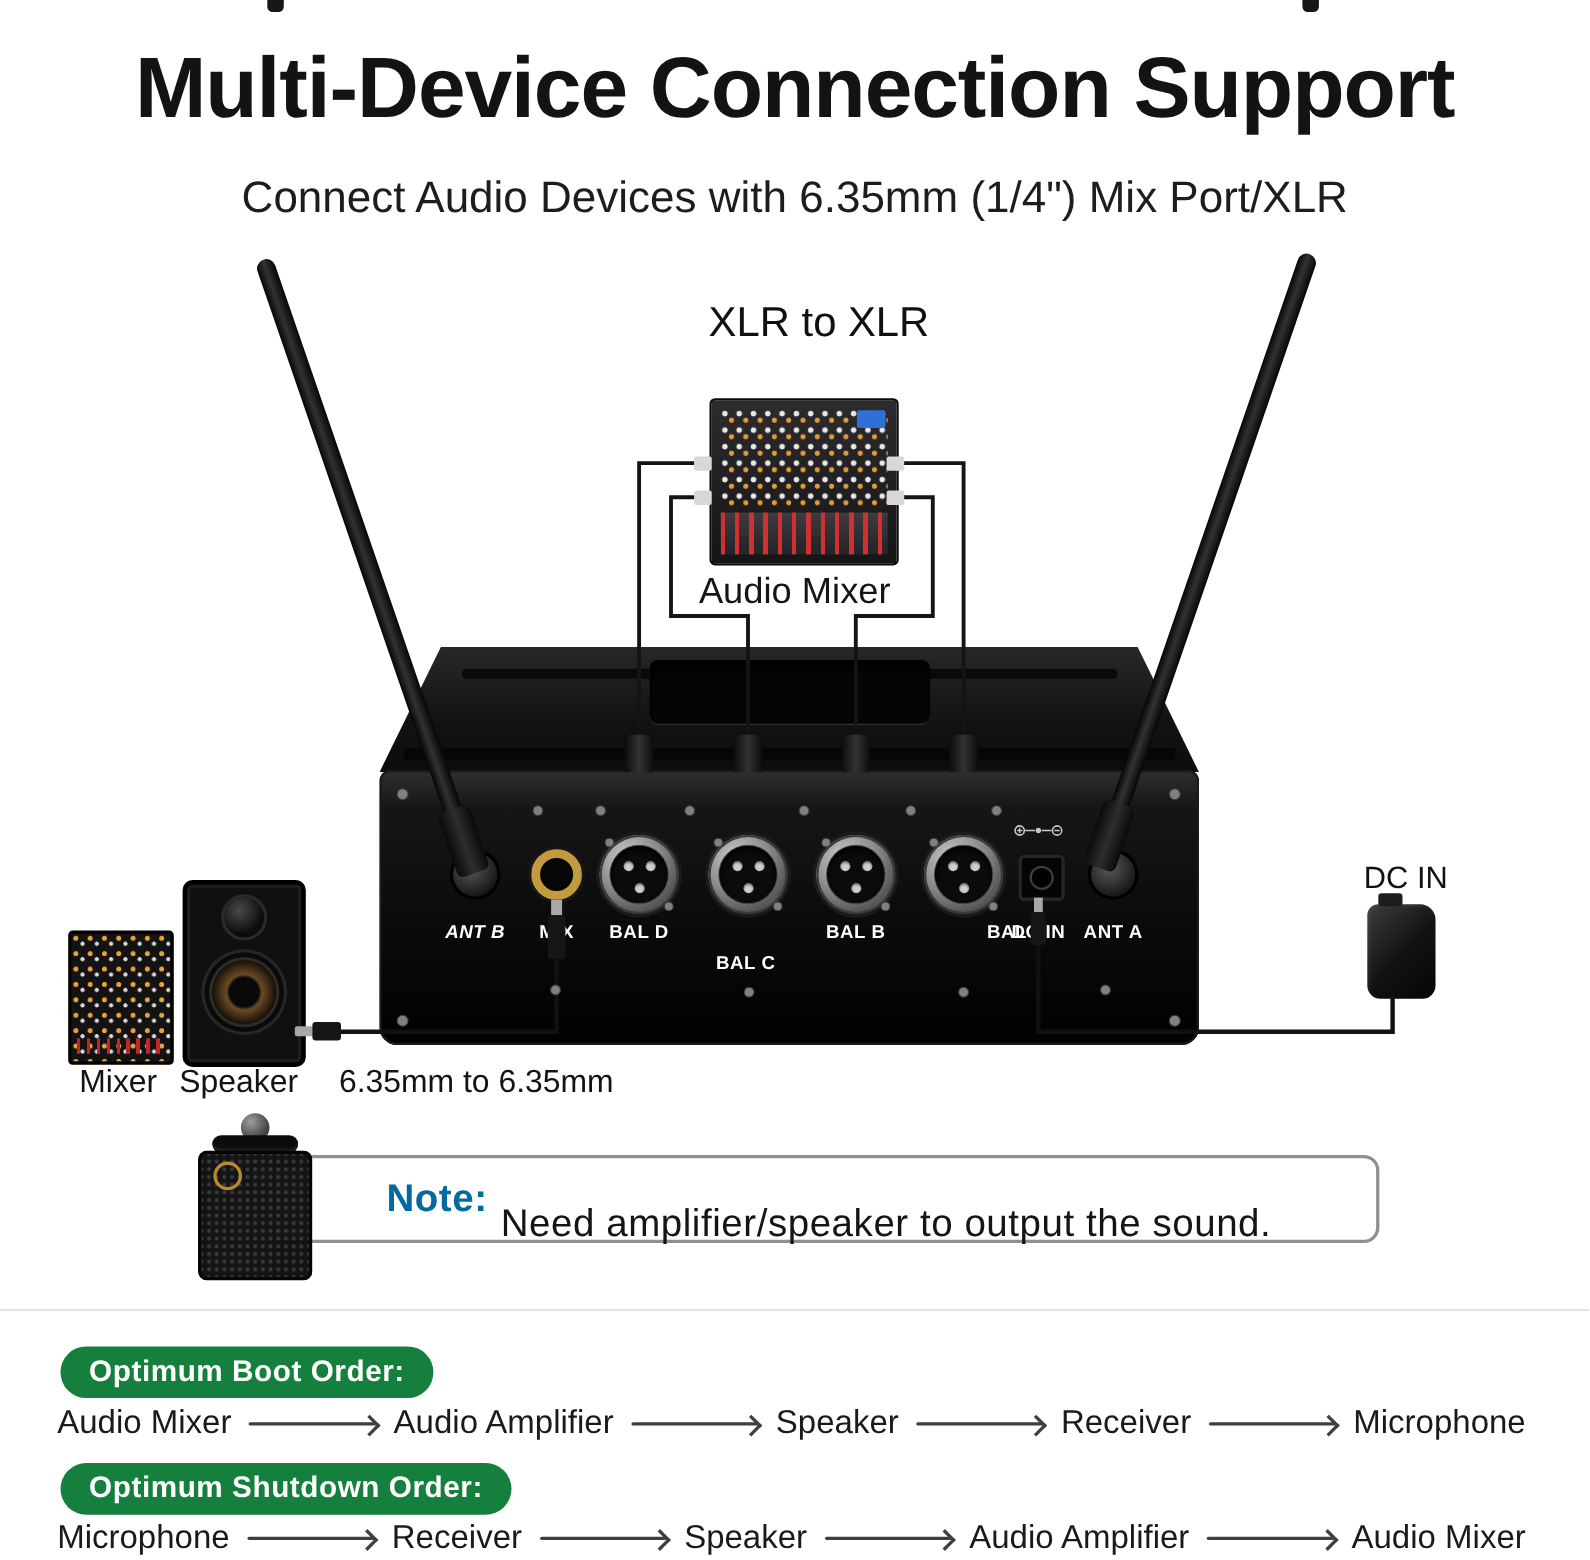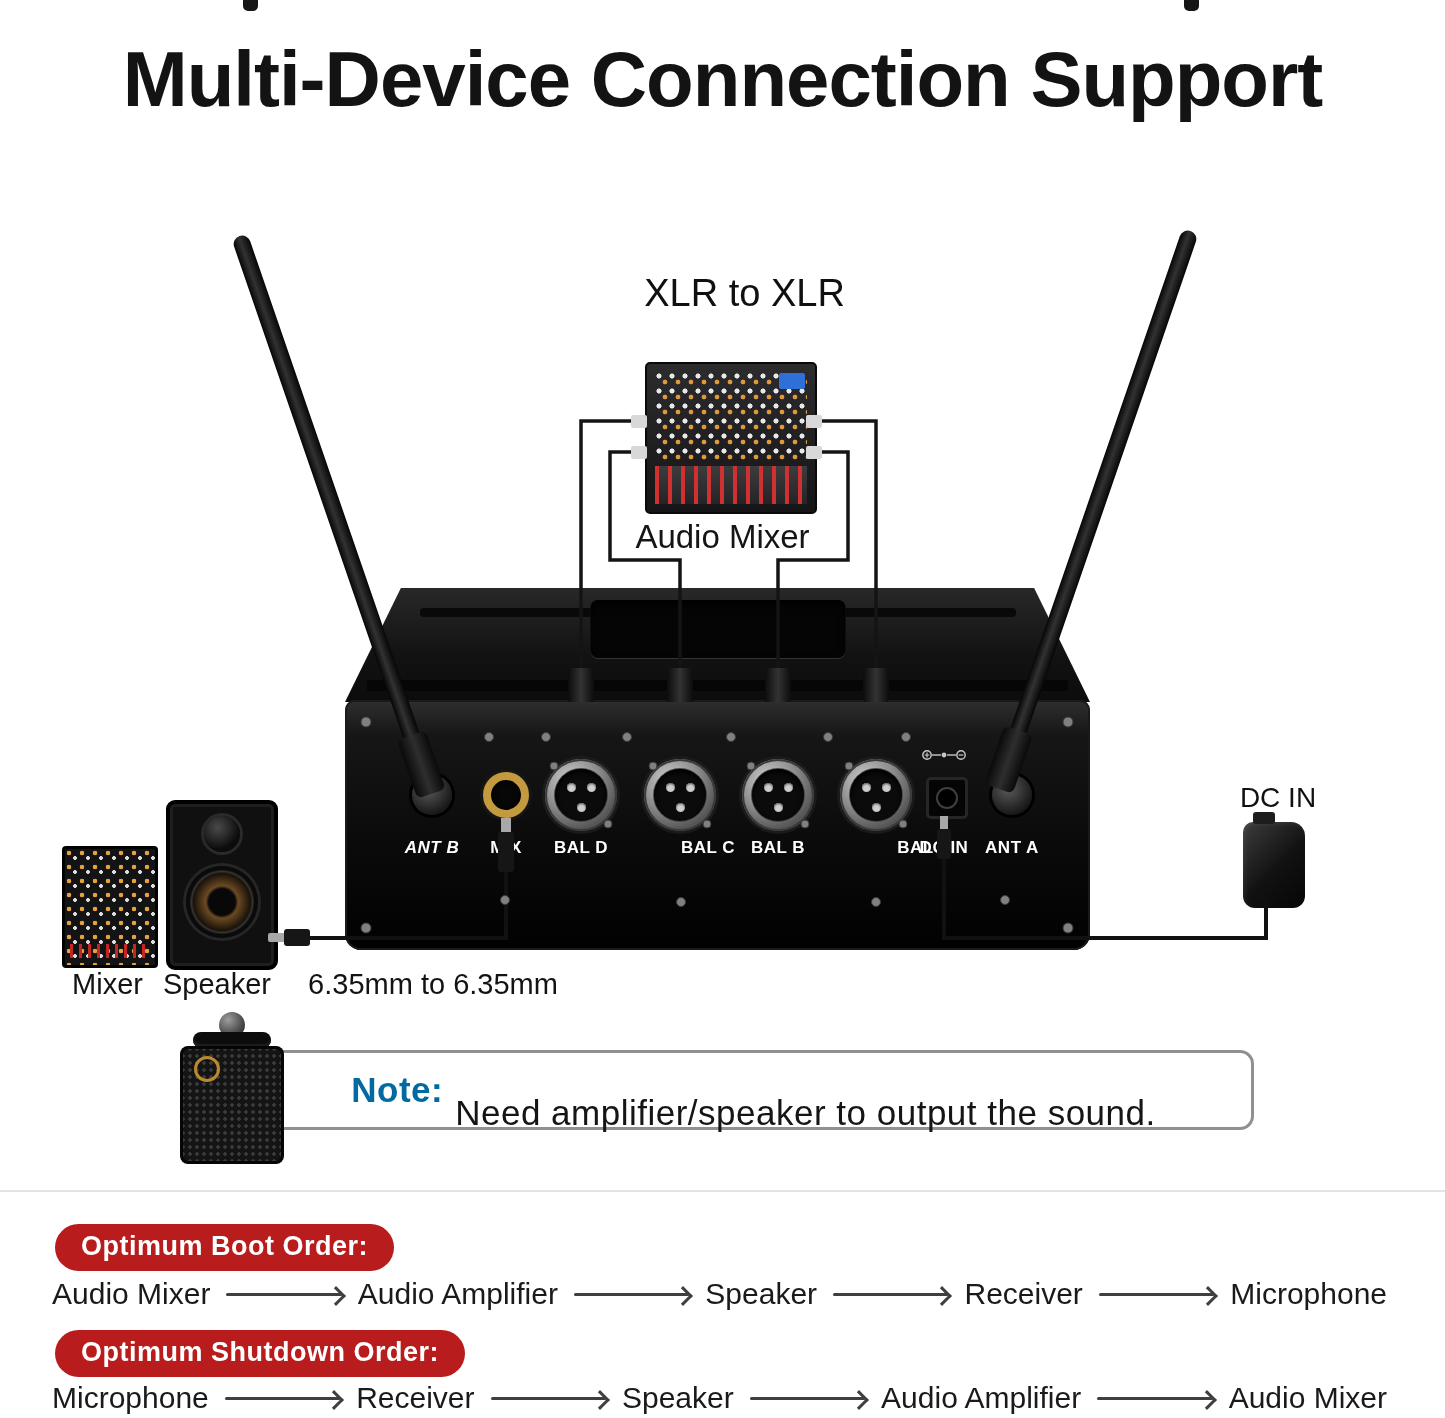--- a/index.html
+++ b/index.html
@@ -127,21 +127,21 @@
               background:#0c0c0c; box-shadow:inset 0 -4px 0 #1c1c1c; }
   .k-body   { position:absolute; left:8px; right:8px; top:34px; bottom:0; border-radius:8px;
               background-color:#141414;
               background-image:radial-gradient(circle 1.5px at 3px 3px, #3a3a3a 1.5px, transparent 2.1px);
               background-size:7px 7px; box-shadow:inset 0 0 0 3px #060606; }
   .k-body::after { content:""; position:absolute; top:10px; left:14px; width:20px; height:20px; border-radius:50%;
               border:3px solid #b98a2e; }
 
   
   .divider { left:0; top:1190px; width:1445px; height:2px; background:#e3e3e3; }
-  .order-badge { position:absolute; left:55px; background:#b91c1c; color:#fff; font-weight:bold; font-size:27px;
+  .order-badge { position:absolute; left:55px; background:#15803d; color:#fff; font-weight:bold; font-size:27px;
                  padding:7px 26px 9px; border-radius:24px; letter-spacing:.5px; }
   .badge-boot     { top:1224px; }
   .badge-shutdown { top:1330px; }
   .flow-row { position:absolute; left:52px; right:58px; height:44px; display:flex; align-items:center;
               justify-content:space-between; font-size:30px; color:#1a1a1a; }
   .row-boot     { top:1272px; }
   .row-shutdown { top:1376px; }
   .flow-step  { white-space:nowrap; }
   .flow-arrow { position:relative; flex:1; height:3px; margin:0 16px; background:#3f3f3f; border-radius:2px; }
   .flow-arrow::after { content:""; position:absolute; right:-1px; top:-4px; width:11px; height:11px;
@@ -149,20 +149,21 @@
 
   
   .nub { position:absolute; top:0; width:15px; height:11px; background:#161616; border-radius:0 0 5px 5px; }
 </style>
 </head>
 <body>
 
 <div id="canvas">
 
   <div class="abs ct page-title">Multi-Device Connection Support</div>
+  <div class="abs ct page-subtitle">Connect Audio Devices with 6.35mm (1/4") Mix Port/XLR</div>
 
   <div class="nub" style="left:243px;"></div>
   <div class="nub" style="left:1184px;"></div>
 
   <div class="abs ct xlr-title">XLR to XLR</div>
 
   <div class="abs mixer-top">
     <div class="mt-knobs"></div>
     <div class="mt-screen"></div>
     <div class="mt-faders"></div>
@@ -208,21 +209,21 @@
     <path d="M11 7 H20" stroke="#c8c8c8" stroke-width="1.4"></path>
     <circle cx="23" cy="7" r="2.4" fill="#c8c8c8"></circle>
     <path d="M26 7 H35" stroke="#c8c8c8" stroke-width="1.4"></path>
     <circle cx="40" cy="7" r="4.2" fill="none" stroke="#c8c8c8" stroke-width="1.4"></circle>
     <path d="M37.6 7 H42.4" stroke="#c8c8c8" stroke-width="1.2"></path>
   </svg>
 
   <div class="port-label" style="left:390px;font-style:italic;">ANT B</div>
   <div class="port-label" style="left:464px;">MIX</div>
   <div class="port-label" style="left:539px;">BAL D</div>
-  <div class="port-label" style="left:666px;">BAL C</div>
+  <div class="port-label" style="left:636px;margin-top:28px;">BAL C</div>
   <div class="port-label" style="left:736px;">BAL B</div>
   <div class="port-label" style="left:882px;">BAL A</div>
   <div class="port-label" style="left:902px;">DC IN</div>
   <div class="port-label" style="left:970px;">ANT A</div>
 
   <svg class="wires" width="1445" height="1418" viewBox="0 0 1445 1418">
     <g stroke="#141414" stroke-width="3.5" fill="none" stroke-linecap="round">
       <path d="M 639 421 H 581 V 672"></path>
       <path d="M 639 452 H 610 V 560 H 680 V 672"></path>
       <path d="M 821 421 H 876 V 672"></path>

